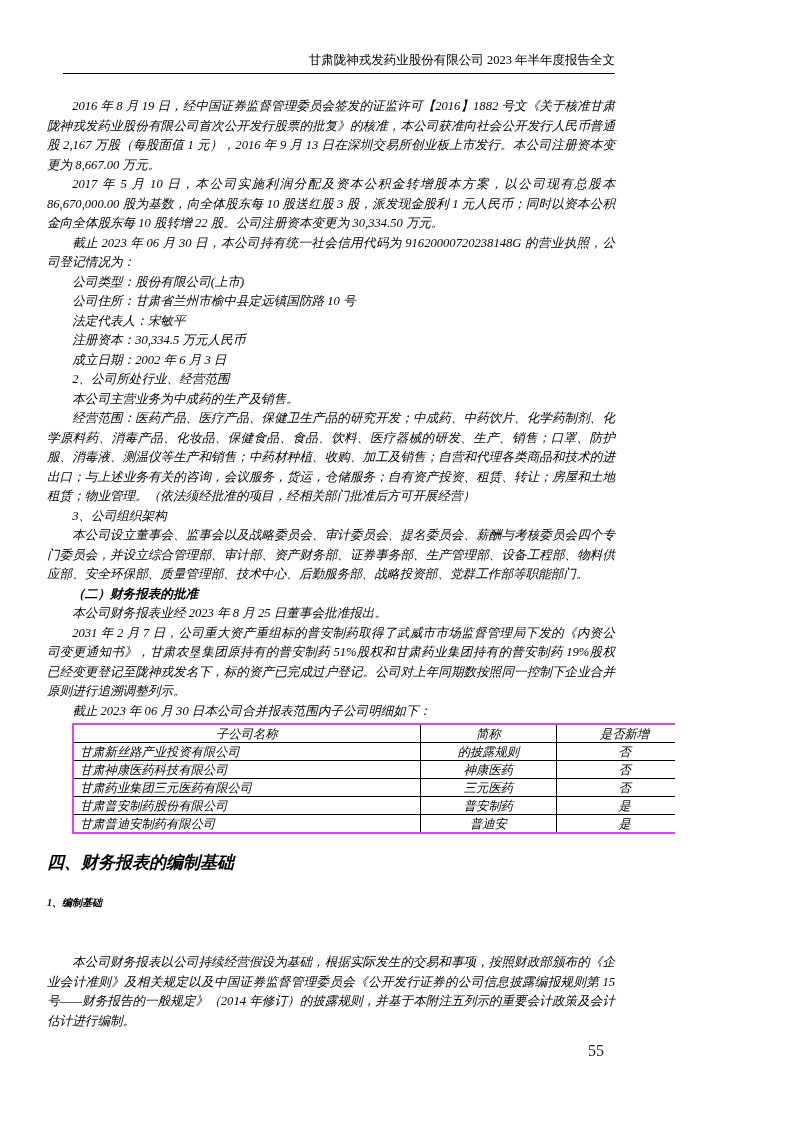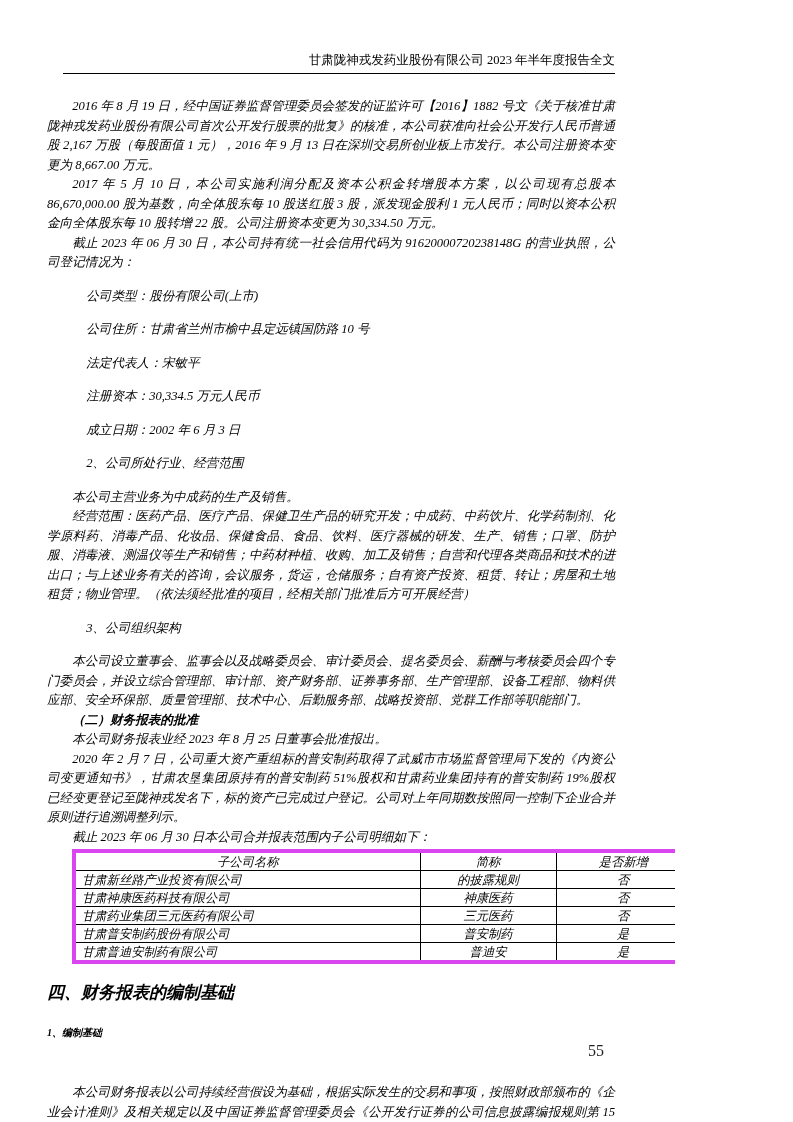--- a/index.html
+++ b/index.html
@@ -34,33 +34,33 @@
     font-size: 12.6px;
     line-height: 19.5px;
     text-align: justify;
     font-style: italic;
   }
   .para {
     margin: 0;
     text-indent: 2em;
   }
   .info-line {
-    margin: 14px;
+    margin: 0;
     text-indent: 2em;
   }
   .sub-heading-bold {
     margin: 0;
     text-indent: 2em;
     font-weight: bold;
   }
   .subsidiaries {
     width: 622px;
     margin: 2px 0 0 25px;
     border-collapse: collapse;
-    border: 4px solid #d946ef;
+    border: 2px solid #d946ef;
     font-size: 12.3px;
     table-layout: fixed;
   }
   .subsidiaries th, .subsidiaries td {
     border: 1px solid #000;
     height: 17px;
     padding: 0 6px;
     font-weight: normal;
     line-height: 16px;
     overflow: hidden;
@@ -120,21 +120,21 @@
 
     <p class="info-line">2、公司所处行业、经营范围</p>
     <p class="para">本公司主营业务为中成药的生产及销售。</p>
     <p class="para">经营范围：医药产品、医疗产品、保健卫生产品的研究开发；中成药、中药饮片、化学药制剂、化学原料药、消毒产品、化妆品、保健食品、食品、饮料、医疗器械的研发、生产、销售；口罩、防护服、消毒液、测温仪等生产和销售；中药材种植、收购、加工及销售；自营和代理各类商品和技术的进出口；与上述业务有关的咨询，会议服务，货运，仓储服务；自有资产投资、租赁、转让；房屋和土地租赁；物业管理。（依法须经批准的项目，经相关部门批准后方可开展经营）</p>
 
     <p class="info-line">3、公司组织架构</p>
     <p class="para">本公司设立董事会、监事会以及战略委员会、审计委员会、提名委员会、薪酬与考核委员会四个专门委员会，并设立综合管理部、审计部、资产财务部、证券事务部、生产管理部、设备工程部、物料供应部、安全环保部、质量管理部、技术中心、后勤服务部、战略投资部、党群工作部等职能部门。</p>
 
     <p class="sub-heading-bold">（二）财务报表的批准</p>
     <p class="para">本公司财务报表业经 2023 年 8 月 25 日董事会批准报出。</p>
-    <p class="para">2020 年 2 月 7 日，公司重大资产重组标的普安制药取得了武威市市场监督管理局下发的《内资公司变更通知书》，甘肃农垦集团原持有的普安制药 51%股权和甘肃药业集团持有的普安制药 19%股权已经变更登记至陇神戎发名下，标的资产已完成过户登记。公司对上年同期数按照同一控制下企业合并原则进行追溯调整列示。</p>
+    <p class="para">2031 年 2 月 7 日，公司重大资产重组标的普安制药取得了武威市市场监督管理局下发的《内资公司变更通知书》，甘肃农垦集团原持有的普安制药 51%股权和甘肃药业集团持有的普安制药 19%股权已经变更登记至陇神戎发名下，标的资产已完成过户登记。公司对上年同期数按照同一控制下企业合并原则进行追溯调整列示。</p>
     <p class="para">截止 2023 年 06 月 30 日本公司合并报表范围内子公司明细如下：</p>
 
     <table class="subsidiaries">
       <colgroup>
         <col style="width:56%">
         <col style="width:22%">
         <col style="width:22%">
       </colgroup>
       <thead>
         <tr>

